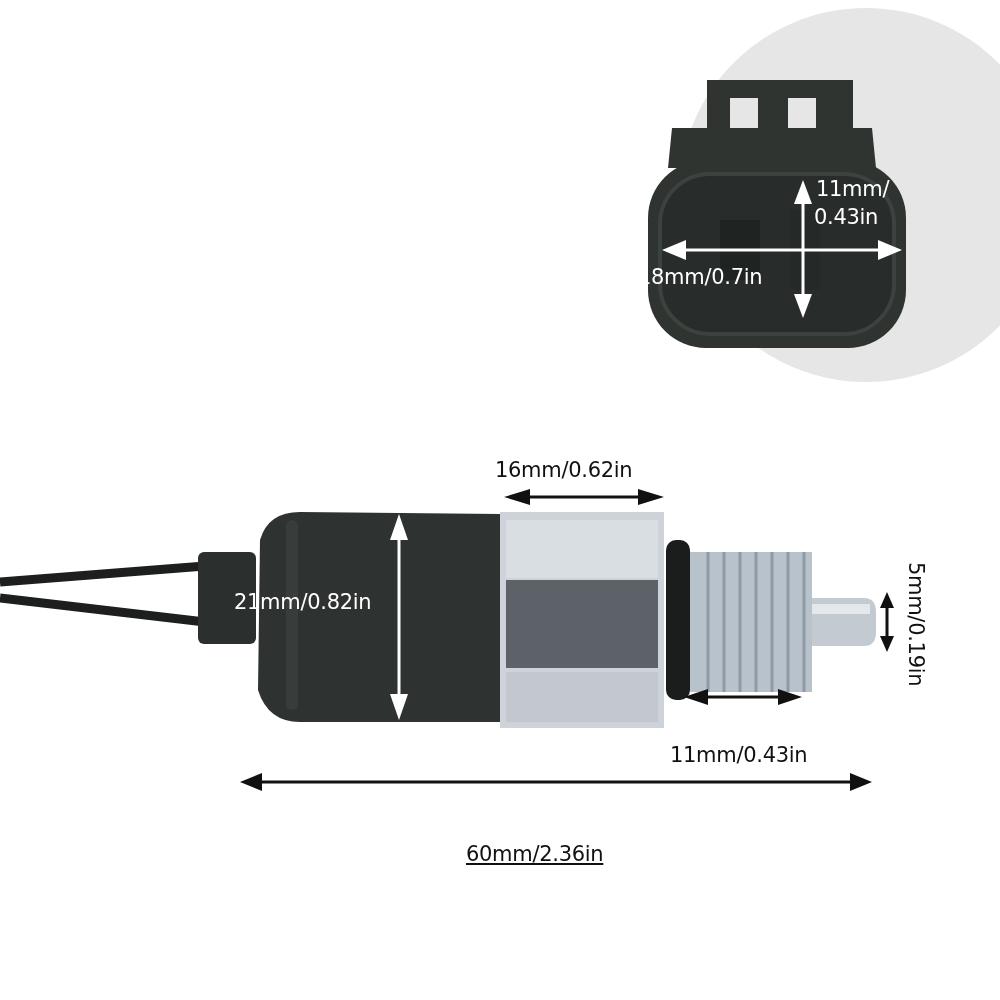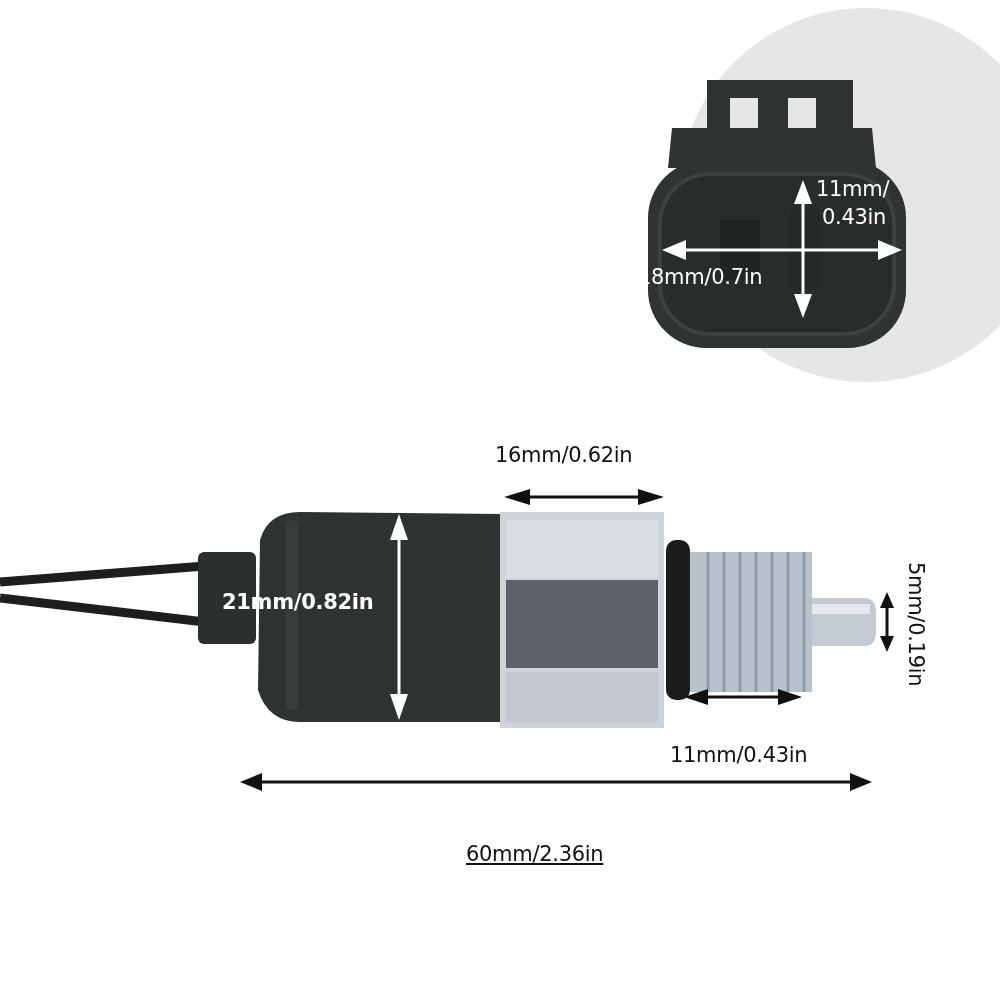--- a/index.html
+++ b/index.html
@@ -31,21 +31,21 @@
     <rect x="200" y="210" width="30" height="80" fill="#252927"></rect>
 
     <line x1="78" y1="250" x2="306" y2="250" stroke="#fff" stroke-width="3"></line>
     <polygon points="72,250 96,240 96,260" fill="#fff"></polygon>
     <polygon points="312,250 288,240 288,260" fill="#fff"></polygon>
     <line x1="213" y1="186" x2="213" y2="312" stroke="#fff" stroke-width="3"></line>
     <polygon points="213,180 204,204 222,204" fill="#fff"></polygon>
     <polygon points="213,318 204,294 222,294" fill="#fff"></polygon>
   </svg>
   <div class="lbl white" style="left:226px;top:177px;">11mm/</div>
-  <div class="lbl white" style="left:232px;top:205px;">0.43in</div>
+  <div class="lbl white" style="left:224px;top:205px;">0.43in</div>
   <div class="lbl white" style="left:48px;top:265px;">18mm/0.7in</div>
 </div>
 
 <svg width="1000" height="1000" viewBox="0 0 1000 1000" style="pointer-events:none;">
 
   <path d="M0 582 L205 566" stroke="#1c1f1e" stroke-width="9" fill="none"></path>
   <path d="M0 598 L205 622" stroke="#1c1f1e" stroke-width="9" fill="none"></path>
 
   <rect x="198" y="552" width="58" height="92" rx="6" fill="#2b302e"></rect>
 
@@ -87,17 +87,17 @@
 
   <line x1="887" y1="598" x2="887" y2="646" stroke="#111" stroke-width="3"></line>
   <polygon points="887,592 880,608 894,608" fill="#111"></polygon>
   <polygon points="887,652 880,636 894,636" fill="#111"></polygon>
 
   <line x1="250" y1="782" x2="864" y2="782" stroke="#111" stroke-width="3"></line>
   <polygon points="240,782 262,773 262,791" fill="#111"></polygon>
   <polygon points="872,782 850,773 850,791" fill="#111"></polygon>
 </svg>
 
-<div class="lbl white" style="left:222px;top:590px;font-weight:bold;">21mm/0.82in</div>
-<div class="lbl black" style="left:495px;top:443px;">16mm/0.62in</div>
+<div class="lbl white" style="left:234px;top:590px;">21mm/0.82in</div>
+<div class="lbl black" style="left:495px;top:458px;">16mm/0.62in</div>
 <div class="lbl black" style="left:670px;top:743px;">11mm/0.43in</div>
 <div class="lbl black vert" style="left:928px;top:562px;">5mm/0.19in</div>
 <div class="lbl black" style="left:466px;top:842px;text-decoration:underline;">60mm/2.36in</div>
 
 </body></html>

